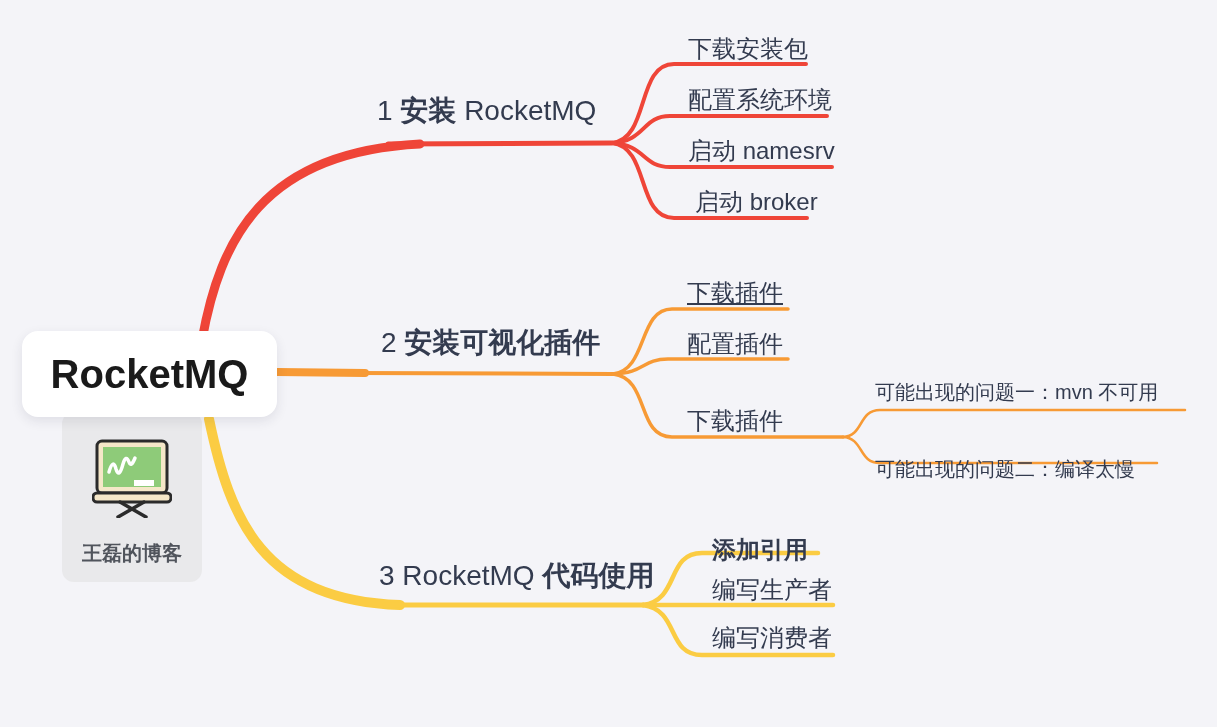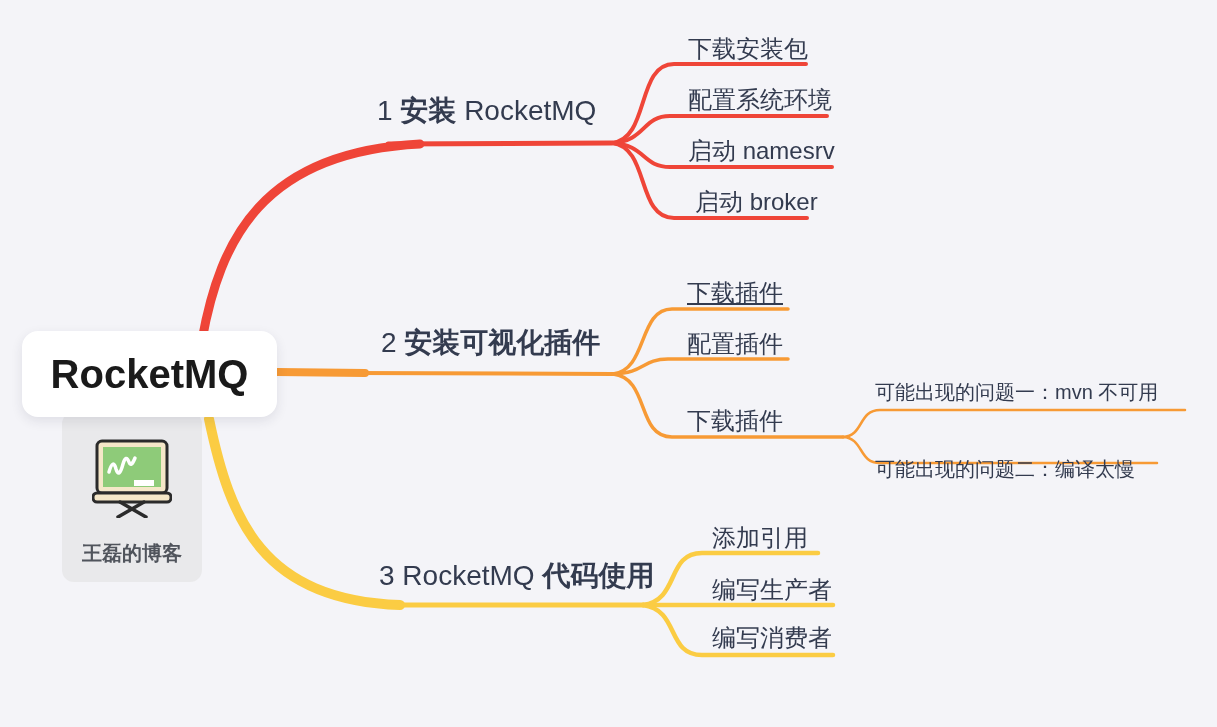--- a/index.html
+++ b/index.html
@@ -96,17 +96,17 @@
   </div>
   <div class="label child-label" style="left:687px;top:280px;text-decoration:underline;">下载插件</div>
   <div class="label child-label" style="left:687px;top:331px;">配置插件</div>
   <div class="label child-label" style="left:687px;top:408px;">下载插件</div>
   <div class="label grandchild-label" style="left:875px;top:381px;">可能出现的问题一：mvn 不可用</div>
   <div class="label grandchild-label" style="left:875px;top:434px;margin-top:24px;">可能出现的问题二：编译太慢</div>
 
   <div class="label branch-label" style="left:379px;top:561px;">
     <span>3 RocketMQ </span><span class="bold">代码使用</span><span></span>
   </div>
-  <div class="label child-label" style="left:712px;top:525px;">添加引用</div>
+  <div class="label child-label" style="left:712px;top:537px;font-weight:bold;">添加引用</div>
   <div class="label child-label" style="left:712px;top:577px;">编写生产者</div>
   <div class="label child-label" style="left:712px;top:625px;">编写消费者</div>
 
 </div>
 
 </body></html>

